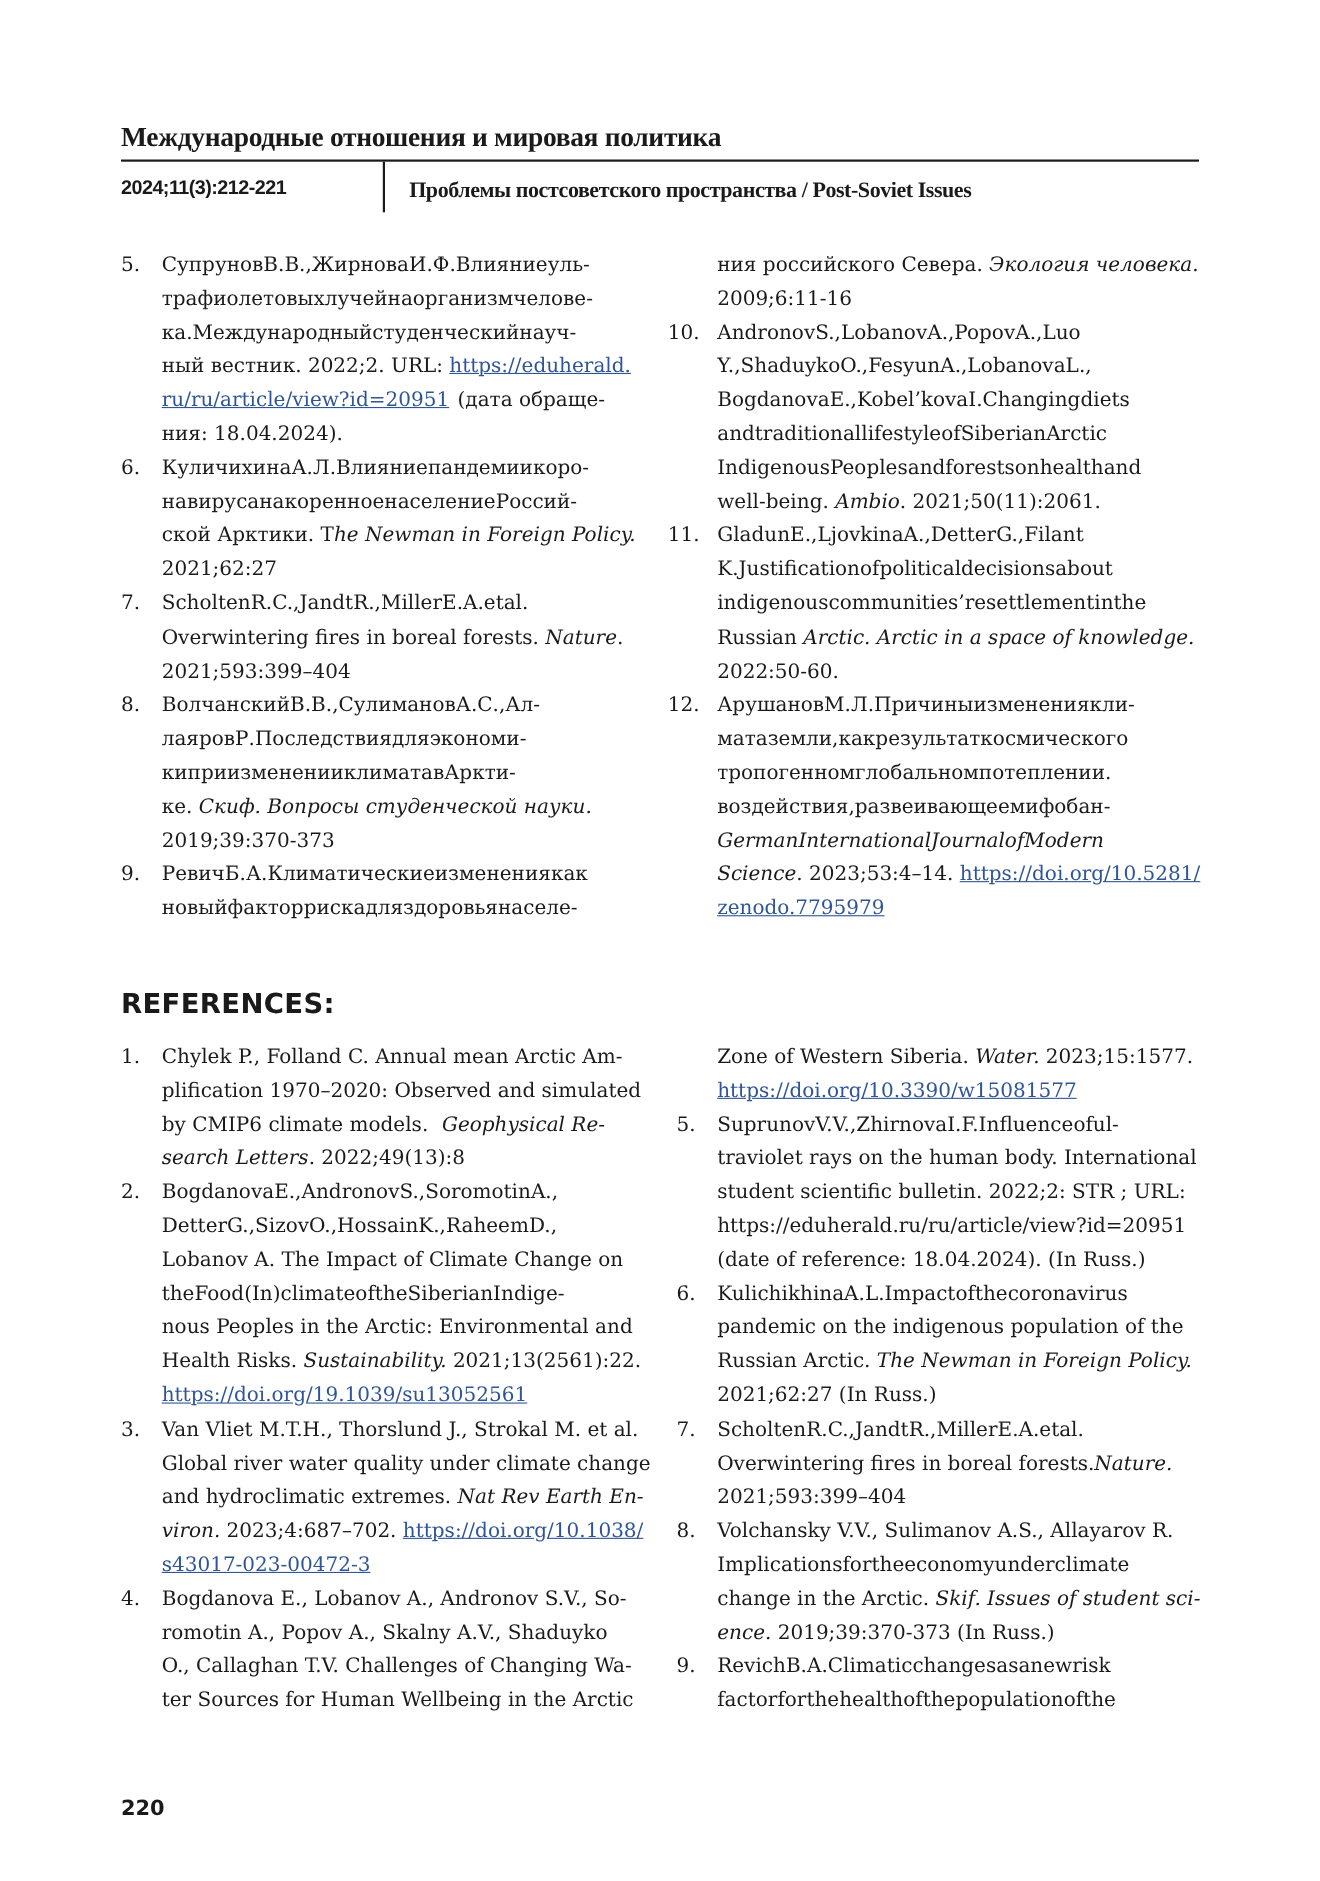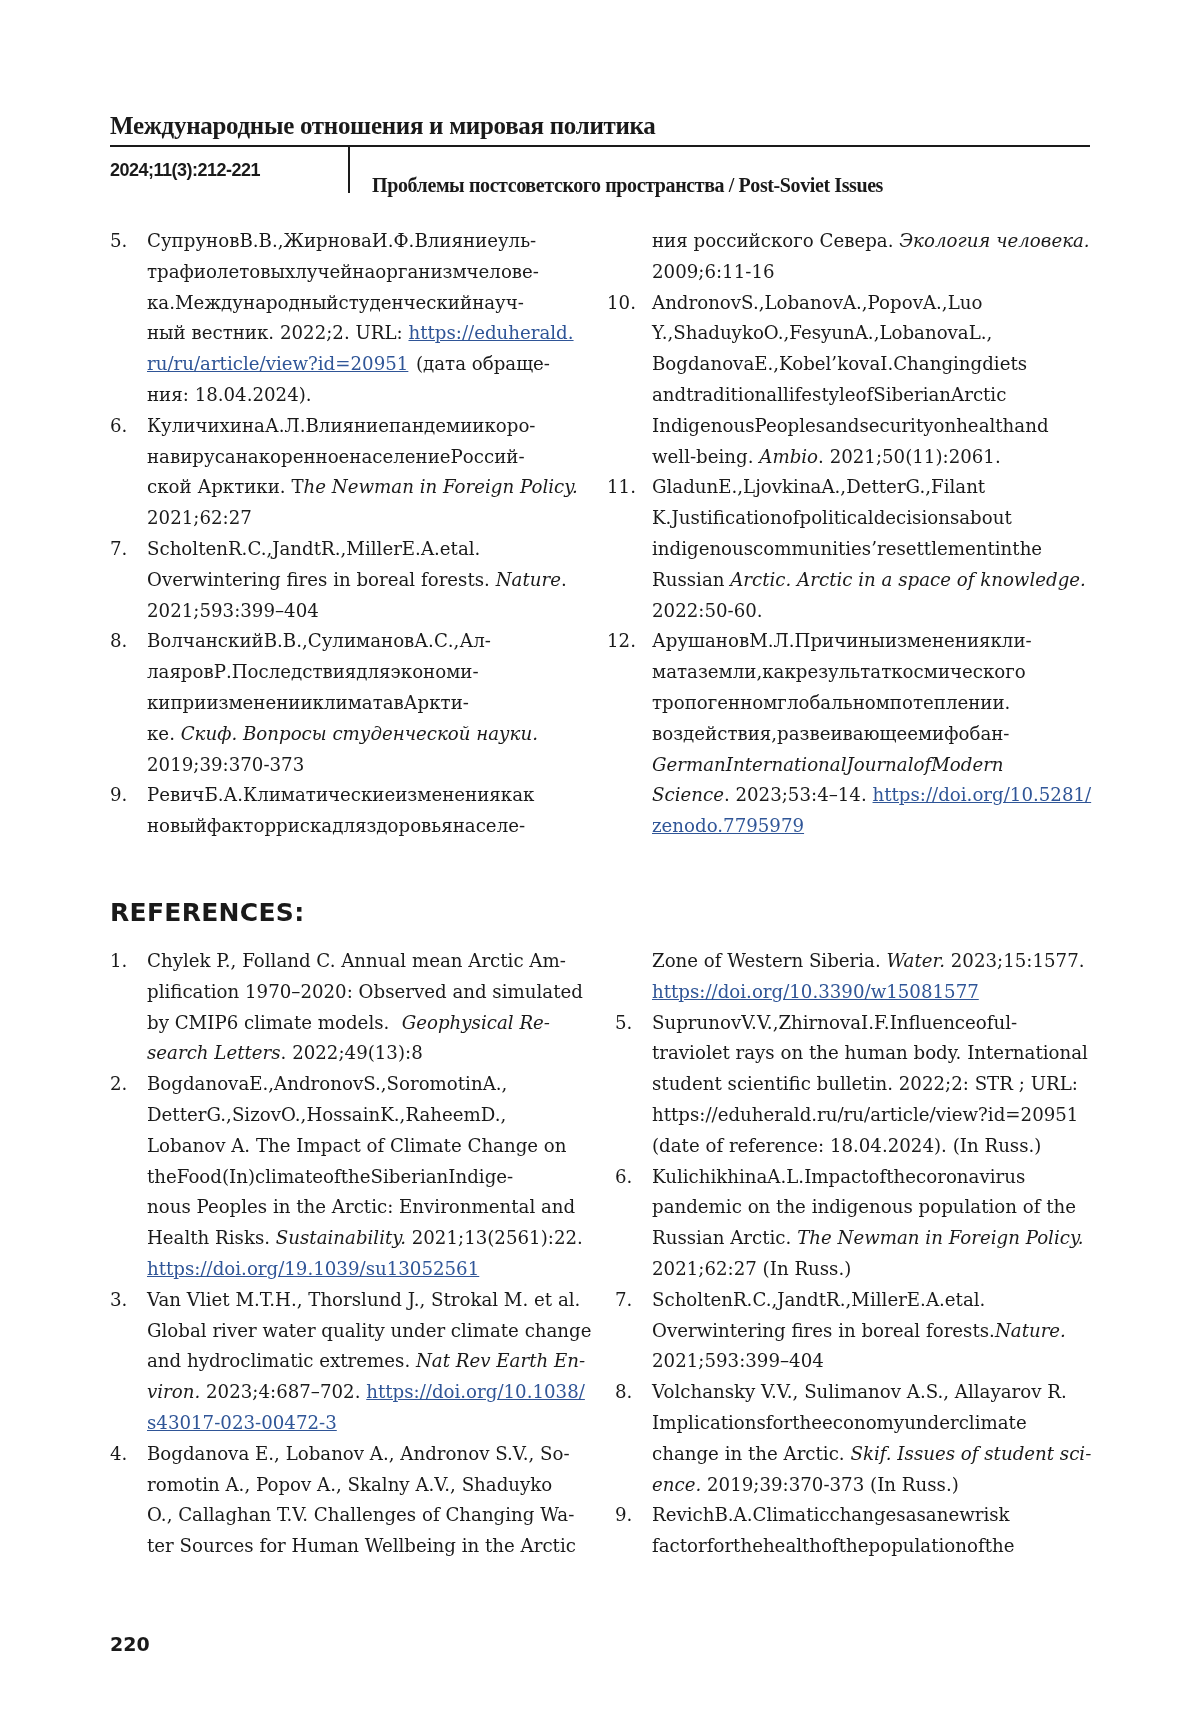--- a/index.html
+++ b/index.html
@@ -10,21 +10,21 @@
     font-family: "Liberation Serif", serif; font-weight: bold; font-size: 25px; letter-spacing: -0.3px;
   }
   .rule { position: absolute; top: 145px; left: 0; width: 980px; height: 2px; background: #1a1a1a; }
   .issue-row { position: absolute; top: 147px; left: 0; width: 980px; height: 46px; }
   .issue-num {
     position: absolute; top: 13px; left: 0;
     font-family: "Liberation Sans", sans-serif; font-weight: bold; font-size: 18px; letter-spacing: -0.5px;
   }
   .issue-divider { position: absolute; left: 238px; top: 0; width: 2px; height: 46px; background: #1a1a1a; }
   .section-name {
-    position: absolute; top: 27px; left: 262px;
+    position: absolute; top: 15px; left: 262px;
     font-family: "Liberation Serif", serif; font-weight: bold; font-size: 20px; letter-spacing: -0.4px;
   }
   .col { position: absolute; width: 440px; font-family: "DejaVu Serif", serif; font-size: 18.2px; line-height: 30.8px; }
   .col ol { list-style: none; margin: 0; padding: 0; }
   .ref { position: relative; padding-left: 37px; text-align: justify; hyphens: manual; }
   .ref .num { position: absolute; left: 0; top: 0; }
   .ref.wide .num { left: -8px; }
   .ref i { font-style: italic; }
   .link { color: #2f5597; text-decoration: underline; }
   .col-left-top { left: 0; top: 226px; }
@@ -208,21 +208,21 @@
             <span>traditional</span>
             <span>lifestyle</span>
             <span>of</span>
             <span>Siberian</span>
             <span>Arctic</span>
           </span>
         <span class="j">
             <span>Indigenous</span>
             <span>Peoples</span>
             <span>and</span>
-            <span>security</span>
+            <span>forests</span>
             <span>on</span>
             <span>health</span>
             <span>and</span>
           </span>
         <span class="line"><span>well-being. </span><i>Ambio</i><span>. 2021;50(11):2061.</span></span>
       </li>
       <li class="ref wide">
         <span class="num">11.</span>
         <span class="j">
             <span>Gladun</span>

